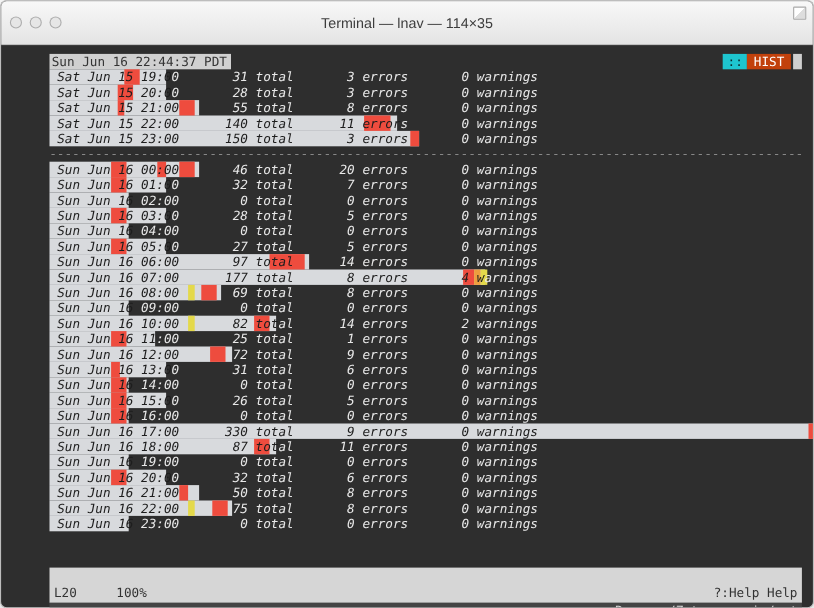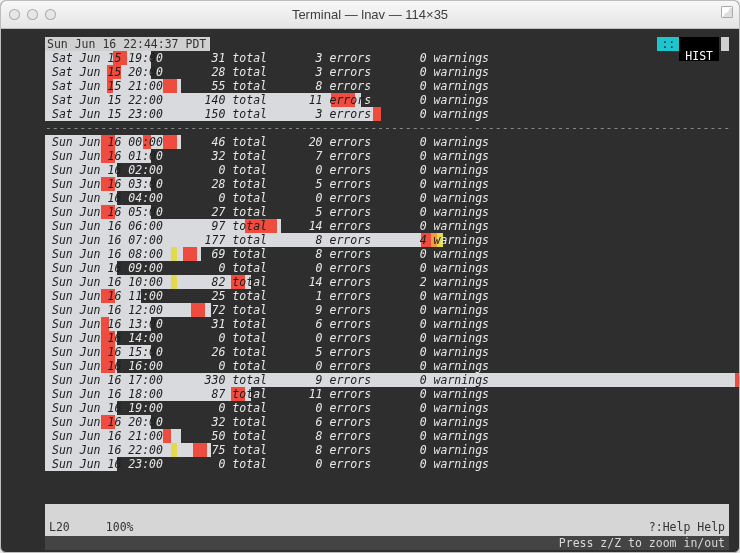--- a/index.html
+++ b/index.html
@@ -1,20 +1,20 @@
 <!DOCTYPE html>
 <html><head>
 <meta charset="utf-8">
 <style>
   * { margin:0; padding:0; box-sizing:border-box; }
   body { background:#fff; font-family:-apple-system,Helvetica,Arial,sans-serif; }
   .window { width:740px; height:553px; margin:auto; background:#2e2e2e;
             border:1px solid #bdbdbd; border-radius:6px; overflow:hidden;
             box-shadow:0 4px 18px rgba(0,0,0,.25); }
-  .titlebar { height:28px; background:linear-gradient(#f8f8f8,#e4e4e4);
+  .titlebar { height:40px; background:linear-gradient(#f8f8f8,#e4e4e4);
               border-bottom:1px solid #bfbfbf; display:flex; align-items:center;
               padding:0 8px; position:relative; }
   .traffic { display:flex; gap:7px; }
   .tl { width:11px; height:11px; border-radius:50%; border:0.5px solid rgba(0,0,0,.25);
         background:#e6e6e6; }
   .title { position:absolute; left:0; right:0; text-align:center; font-size:13px;
            color:#3d3d3d; pointer-events:none; }
   .tbicon { position:absolute; right:6px; top:5px; width:12px; height:12px;
             border:1px solid #aaa; border-radius:1px;
             background:linear-gradient(135deg,#fff 0 50%,#ddd 50% 100%);}
@@ -26,21 +26,21 @@
   .bg { position:absolute; top:0; height:14px; background:#d8dadd; }
   .bg.bar { z-index:0; }
   .tick { position:absolute; top:0; height:14px; z-index:1; }
   .txt { position:absolute; left:0; top:0; z-index:2; white-space:pre; }
   .dash { color:#888; letter-spacing:0; white-space:nowrap; overflow:hidden;
           height:14px; }
   .topstatus { display:flex; height:14px; }
   .topstatus .left { background:#d0d0d0; color:#333; padding:0 4px 0 2px; }
   .topstatus .mid { flex:1; }
   .topstatus .hist { background:#1ec5cf; color:#0d2a2d; padding:0 4px;}
-  .topstatus .histlabel { background:#000000; color:#fff; padding:12px 6px;}
+  .topstatus .histlabel { background:#c2410c; color:#fff; padding:0 6px;}
   .scroll { width:8px; background:#cfcfcf; height:14px; margin-left:2px;}
   .footer { margin-top:auto; }
   .statusline { background:#d6d6d6; color:#333; height:30px; display:flex;
                 padding:16px 4px; }
   .statusline .fill{flex:1;}
   .hintline { background:#444; color:#d8d8d8; height:14px; text-align:right;
               padding:0 4px;}
   .black { color:#1d1d1d; }
 </style>
 </head>

